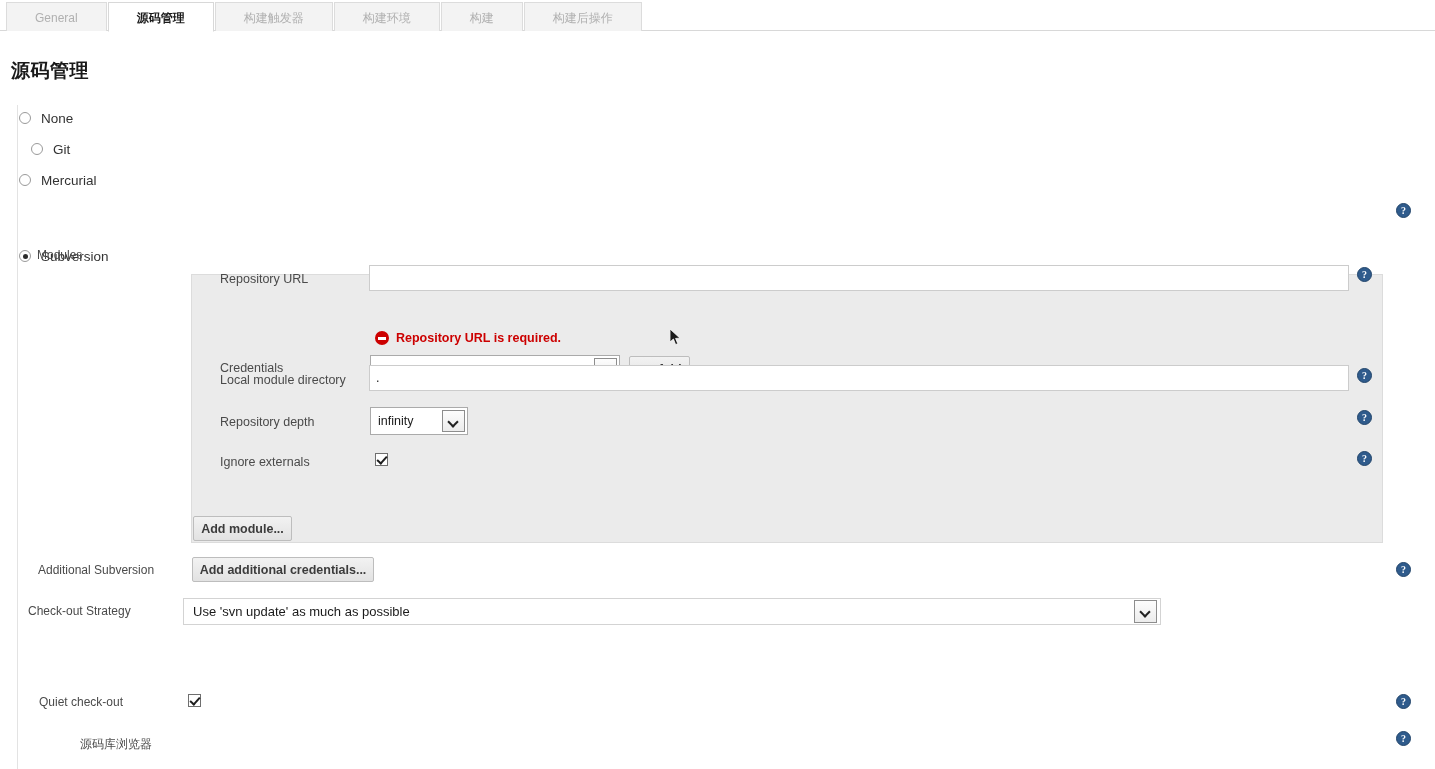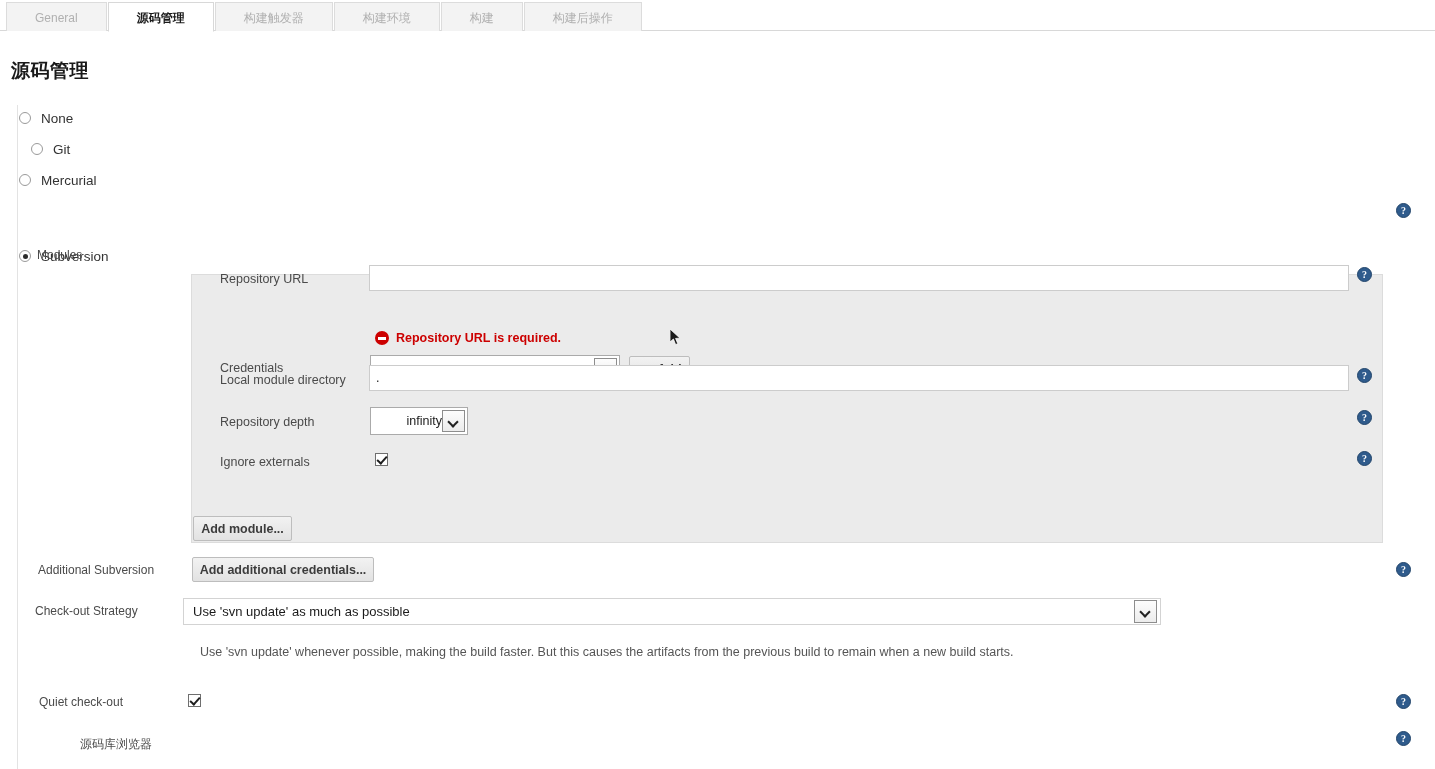--- a/index.html
+++ b/index.html
@@ -161,21 +161,20 @@
     position: absolute;
     box-sizing: border-box;
     background: #ffffff;
     border: 1px solid #aaaaaa;
     display: flex;
     align-items: center;
     font-size: 12.5px;
     color: #1a1a1a;
     padding-left: 7px;
     cursor: pointer;
-    text-align: right;
   }
   .sel .sel-text { flex: 1; white-space: nowrap; overflow: hidden; }
   .sel .arrowbox {
     width: 21px;
     align-self: stretch;
     margin: 2px 2px 2px 0;
     border: 1px solid #8d8d8d;
     background: linear-gradient(#fdfdfd,#ececec);
     display: flex;
     align-items: center;
@@ -430,28 +429,27 @@
   <div class="btn" style="left:193px; top:485px; width:99px; height:25px;">
     <span>Add module...</span>
   </div>
 
   <div class="field-label" style="left:38px; top:532px;">Additional Subversion</div>
   <div class="btn" style="left:192px; top:526px; width:182px; height:25px;">
     <span>Add additional credentials...</span>
   </div>
   <div class="help" style="left:1396px; top:531px;">?</div>
 
-  <div class="field-label" style="left:35px; top:573px;">Check-out Strategy</div>
+  <div class="field-label" style="left:28px; top:573px;">Check-out Strategy</div>
   <div class="sel-flat" style="left:183px; top:567px; width:978px; height:27px;">
     <span class="sel-text">Use 'svn update' as much as possible</span>
     <span class="arrowbox">
         <span class="chev"></span>
       </span>
   </div>
-  <div class="desc" style="left:200px; top:614px;">Use 'svn update' whenever possible, making the build faster. But this causes the artifacts from the previous build to remain when a new build starts.</div>
 
   <div class="field-label" style="left:39px; top:664px;">Quiet check-out</div>
   <div class="cbx checked" style="left:188px; top:663px;"></div>
   <div class="help" style="left:1396px; top:663px;">?</div>
 
   <div class="field-label" style="left:40px; top:705px;margin-left:40px;">源码库浏览器</div>
   <div class="help" style="left:1396px; top:700px;">?</div>
 
   <div class="watermark">http://blog.csdn.net/LJH55555</div>
 </div>

